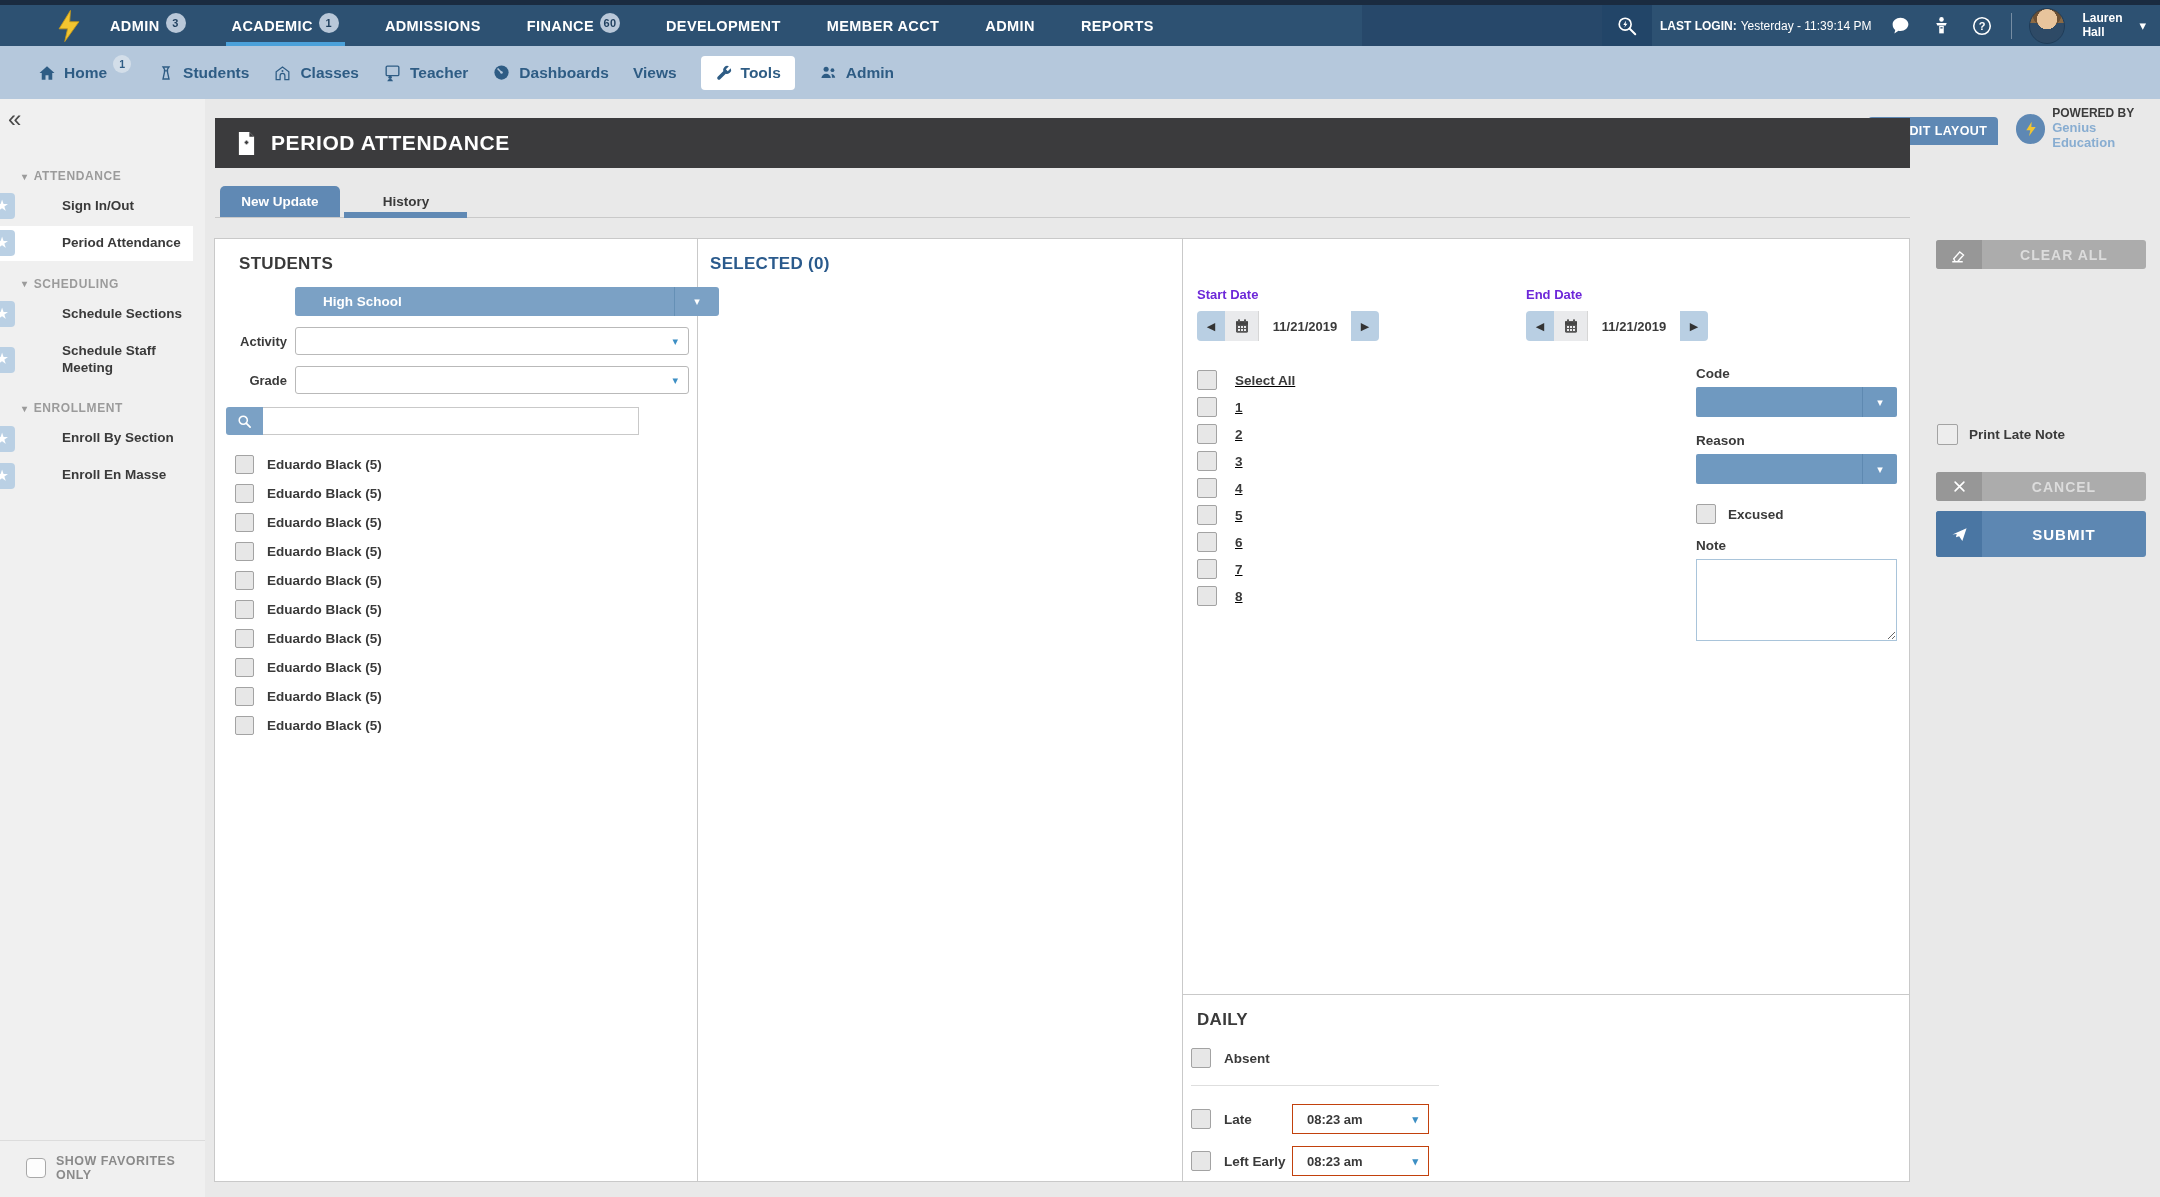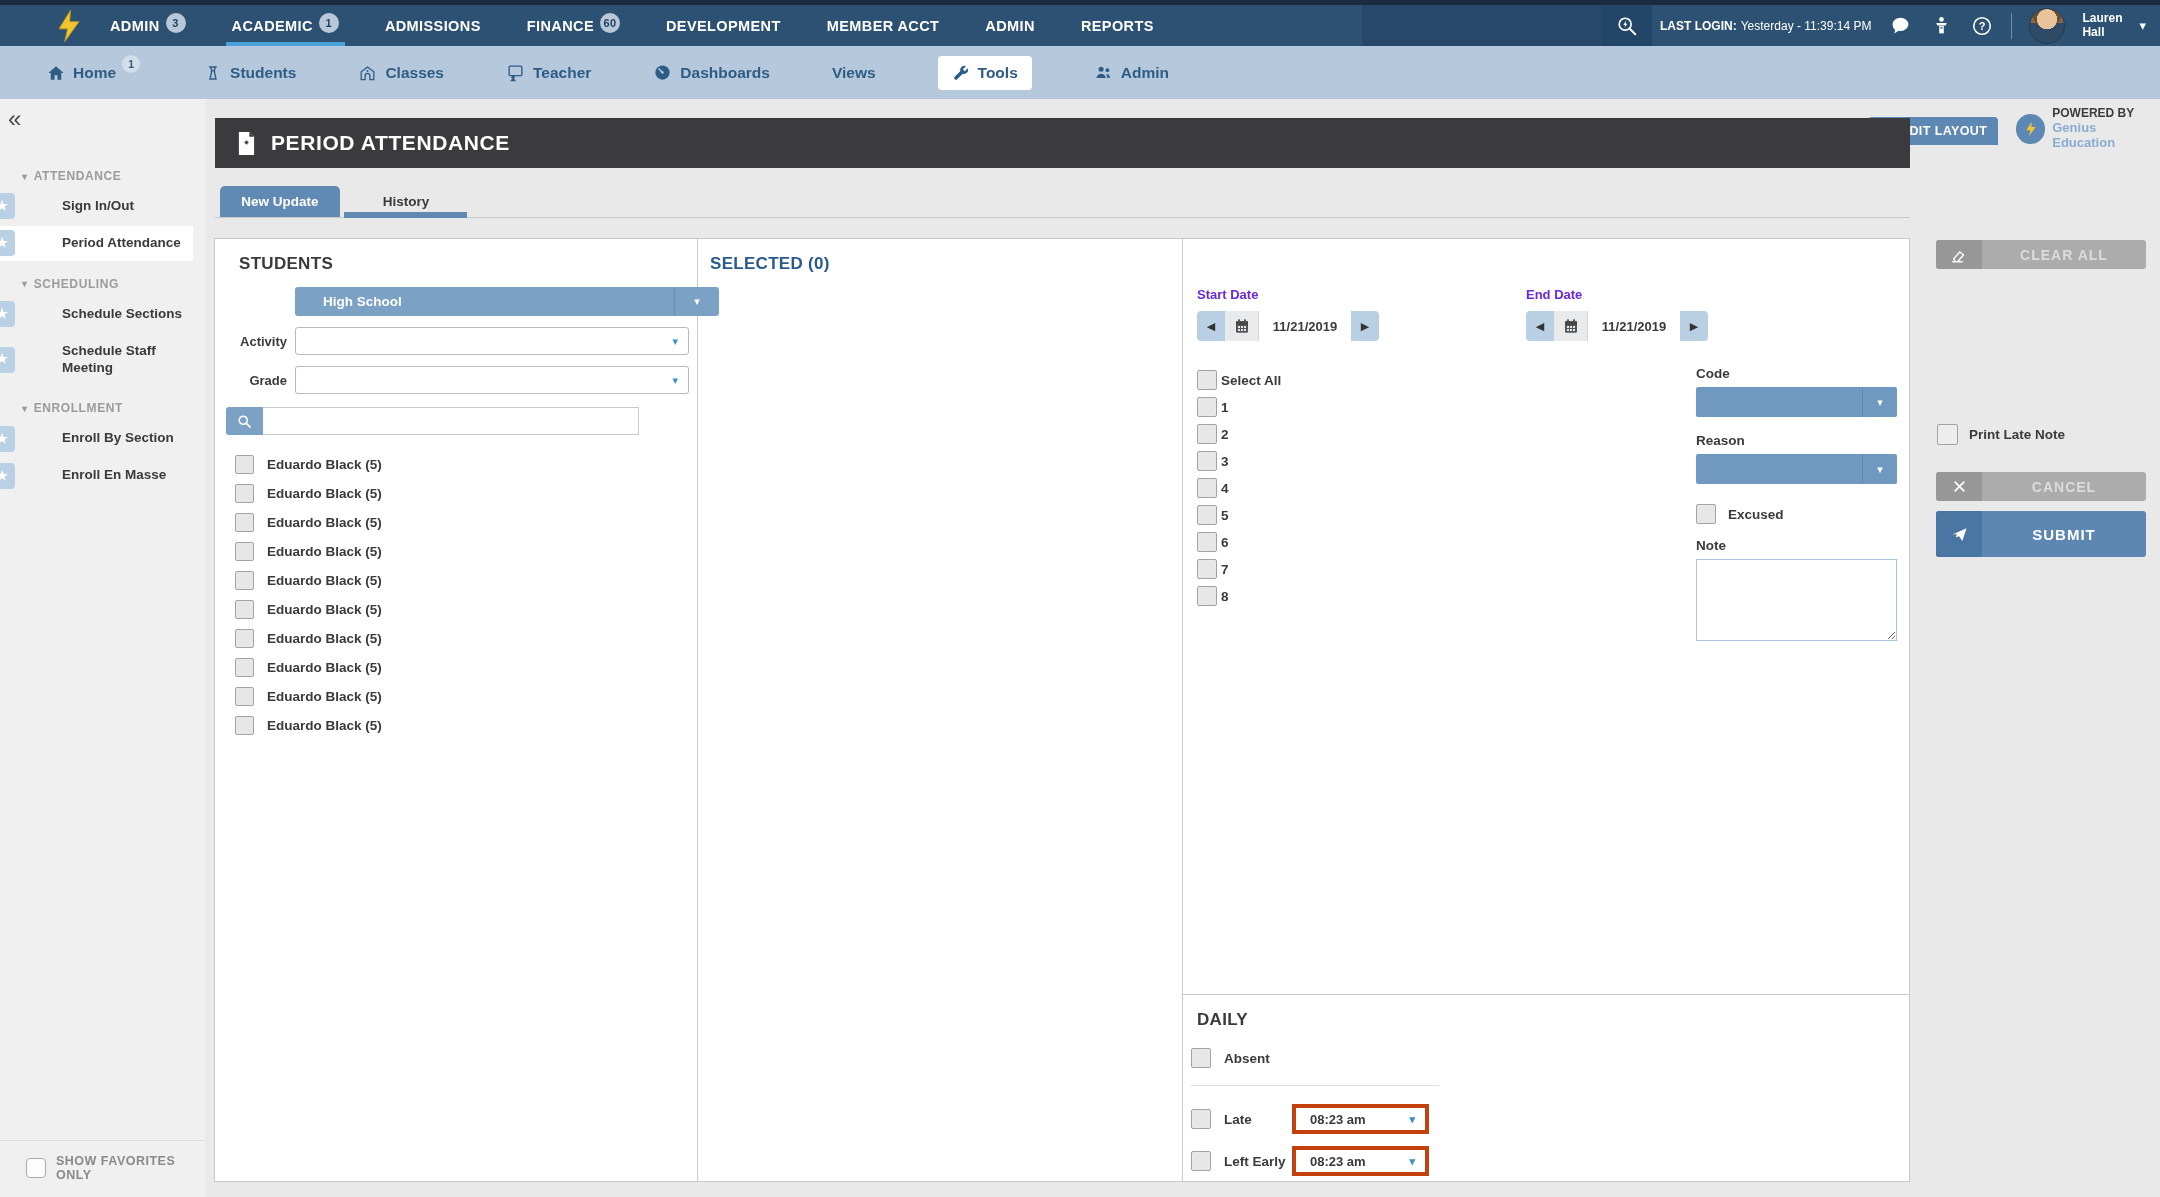--- a/index.html
+++ b/index.html
@@ -27,21 +27,21 @@
   .tn-divider{width:1px;height:26px;background:rgba(255,255,255,.35);}
   .avatar{width:34px;height:34px;border-radius:50%;cursor:pointer;border:1px solid #1f3c58;
     background:
       radial-gradient(circle at 50% 30%, #e8c49c 0 34%, rgba(0,0,0,0) 35%),
       radial-gradient(circle at 50% 12%, #6b4f33 0 42%, rgba(0,0,0,0) 43%),
       linear-gradient(180deg,#8a6a45 0 40%, #2e4a66 41%);}
   .user-name{font-size:12px;line-height:1.15;font-weight:bold;}
   .caret-white{color:#fff;font-size:13px;cursor:pointer;}
   
   .subnav{position:absolute;left:0;top:46px;width:2160px;height:53px;background:#b5c8dc;}
-  .subnav-items{position:absolute;left:47px;top:0;height:53px;display:flex;align-items:center;gap:62px;}
+  .subnav-items{position:absolute;left:38px;top:0;height:53px;display:flex;align-items:center;gap:24px;}
   .subnav-item{display:flex;align-items:center;gap:8px;color:#2e5c84;font-size:15.5px;font-weight:bold;cursor:pointer;position:relative;}
   .subnav-item svg{flex:0 0 auto;}
   .subnav-item.active{background:#ffffff;padding:8px 14px;border-radius:4px;}
   .sub-badge{background:#d3dee9;color:#2e5c84;border-radius:50%;min-width:18px;height:18px;line-height:18px;
     text-align:center;font-size:10.5px;font-weight:bold;position:relative;top:-9px;left:-2px;}
   .edit-layout-btn{position:absolute;left:1868px;top:71px;width:130px;height:28px;background:#5e88b4;color:#fff;
     border:none;border-radius:4px 4px 0 0;font-family:inherit;font-size:12.5px;font-weight:bold;letter-spacing:.4px;
     display:flex;align-items:center;justify-content:center;gap:7px;cursor:pointer;}
   .powered{position:absolute;left:2016px;top:61px;display:flex;align-items:center;gap:7px;}
   .powered-roundel{width:30px;height:30px;border-radius:50%;background:#5e88b4;display:flex;align-items:center;justify-content:center;}
@@ -105,42 +105,42 @@
   .date-group{position:absolute;}
   .dg-start{left:14px;top:48px;}
   .dg-end{left:343px;top:48px;}
   .date-label{font-size:13px;font-weight:bold;color:#6d28d9;margin-bottom:9px;}
   .datepicker{display:flex;align-items:center;background:#b9cfe3;border-radius:4px;height:30px;width:182px;overflow:hidden;}
   .pk-btn{width:28px;text-align:center;color:#333;font-size:11px;cursor:pointer;}
   .pk-cal{width:34px;height:100%;background:#e9eaec;border-right:1px solid #d6d6d6;display:flex;align-items:center;justify-content:center;cursor:pointer;box-sizing:border-box;}
   .pk-input{width:92px;height:100%;background:#fff;display:flex;align-items:center;justify-content:center;
     font-size:13px;font-weight:bold;color:#3a3a3a;}
   .periods-list{position:absolute;left:14px;top:131px;}
-  .period-row{display:flex;align-items:center;gap:4px;margin-bottom:7px;cursor:pointer;}
+  .period-row{display:flex;align-items:center;gap:18px;margin-bottom:7px;cursor:pointer;text-decoration:underline;}
   .period-row .cb{width:20px;height:20px;}
   .period-label{font-size:13.5px;font-weight:bold;color:#3a3a3a;}
   .attrs{position:absolute;left:513px;top:127px;width:201px;}
   .attr-label{font-size:13.5px;font-weight:bold;color:#3a3a3a;}
   .blue-select{margin-top:6px;width:201px;height:30px;background:#6f99c0;border-radius:2px;display:flex;align-items:center;cursor:pointer;overflow:hidden;box-sizing:border-box;}
   .blue-select .spacer{flex:1;}
   .blue-select .blue-caret-seg{width:34px;border-left:1px solid #5e89b1;}
   .attr-reason{margin-top:16px;}
   .excused-row{display:flex;align-items:center;gap:12px;margin-top:20px;cursor:pointer;}
   .excused-row .cb{width:20px;height:20px;}
   .note-label{margin-top:14px;}
   .note-area{margin-top:6px;width:201px;height:82px;border:1px solid #a9c4da;box-sizing:border-box;
     font-family:inherit;font-size:13px;padding:6px;resize:vertical;outline:none;}
   
   .daily{position:absolute;left:0;right:0;top:755px;bottom:0;border-top:1px solid #c9c9c9;}
   .daily-title{margin:13px 0 0 14px;}
   .daily-row{display:flex;align-items:center;padding-left:8px;margin-top:18px;cursor:default;}
   .daily-row .cb{width:20px;height:20px;}
   .daily-label{font-size:13.5px;font-weight:bold;color:#3a3a3a;margin-left:13px;width:68px;}
   .daily-divider{margin:17px 0 0 8px;width:248px;height:1px;background:#dedede;}
-  .time-select{width:137px;height:30px;border:4px solid #c2410c;background:#fff;display:flex;align-items:center;
+  .time-select{width:137px;height:30px;border:1px solid #c2410c;background:#fff;display:flex;align-items:center;
     padding-left:14px;box-sizing:border-box;font-size:13px;font-weight:bold;color:#3a3a3a;cursor:pointer;}
   .time-select .wcaret{margin-left:auto;margin-right:10px;color:#3d8fc4;font-size:11px;}
   .mt12{margin-top:12px;}
   
   .action-btn{position:absolute;display:flex;align-items:stretch;border:none;padding:0;cursor:pointer;
     font-family:inherit;border-radius:3px;overflow:hidden;}
   .action-btn .icon-seg{width:46px;display:flex;align-items:center;justify-content:center;color:#fff;}
   .action-btn .btn-label{flex:1;display:flex;align-items:center;justify-content:center;font-weight:bold;letter-spacing:1px;}
   .btn-gray{background:#acacac;}
   .btn-gray .icon-seg{background:#979797;}

